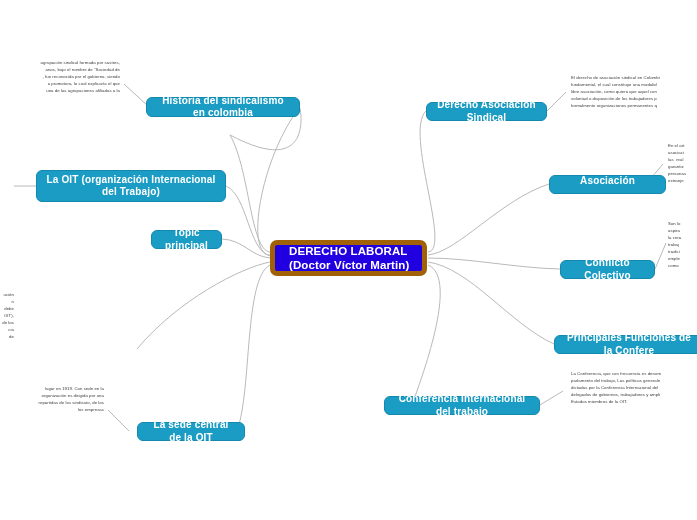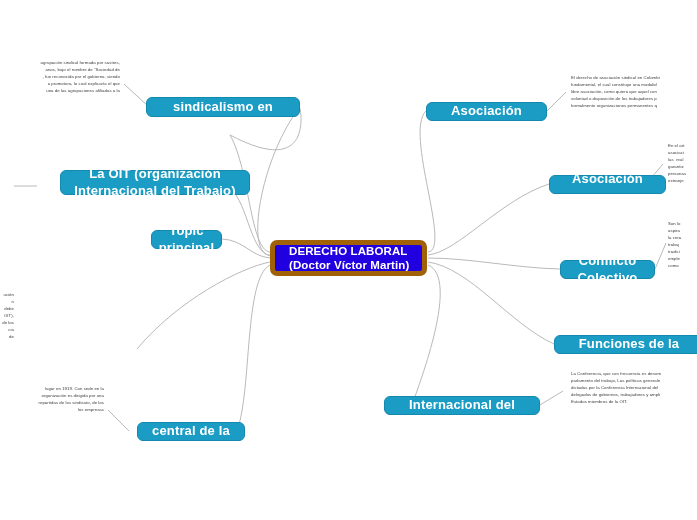--- a/index.html
+++ b/index.html
@@ -48,21 +48,21 @@
     font-size: 11.5px;
     letter-spacing: 0.1px;
     border-radius: 7px;
     justify-content: flex-start;
     text-align: left;
     padding-left: 14px;
   }
   .node.topic {
     background: #1a9cc4;
     border: 1px solid #1489ae;
-    font-size: 13px;
+    font-size: 10px;
     letter-spacing: 0.15px;
   }
   .note {
     position: absolute;
     color: #3b3b3b;
     font-size: 4.3px;
     line-height: 1.62;
     letter-spacing: 0.05px;
     font-family: "Liberation Sans", sans-serif;
     white-space: pre;
@@ -108,21 +108,21 @@
 
   <div class="node central" style="left:270px; top:240px; width:157px; height:36px; flex-direction:column; align-items:flex-start; justify-content:center;">
     <span>DERECHO LABORAL</span>
     <span>(Doctor Víctor Martin)</span>
   </div>
 
   <div class="node topic" style="left:146px; top:97px; width:154px; height:20px;">
     <span>Historia del sindicalismo en colombia</span>
   </div>
 
-  <div class="node topic" style="left:36px; top:170px; width:190px; height:25px;margin-left:24px;">
+  <div class="node topic" style="left:36px; top:170px; width:190px; height:32px;">
     <span>La OIT (organización Internacional del Trabajo)</span>
   </div>
 
   <div class="node topic" style="left:151px; top:230px; width:71px; height:19px;">
     <span>Topic principal</span>
   </div>
 
 
   <div class="node topic" style="left:129px; top:422px; width:108px; height:19px;margin-left:8px;">
     <span>La sede central de la OIT</span>

